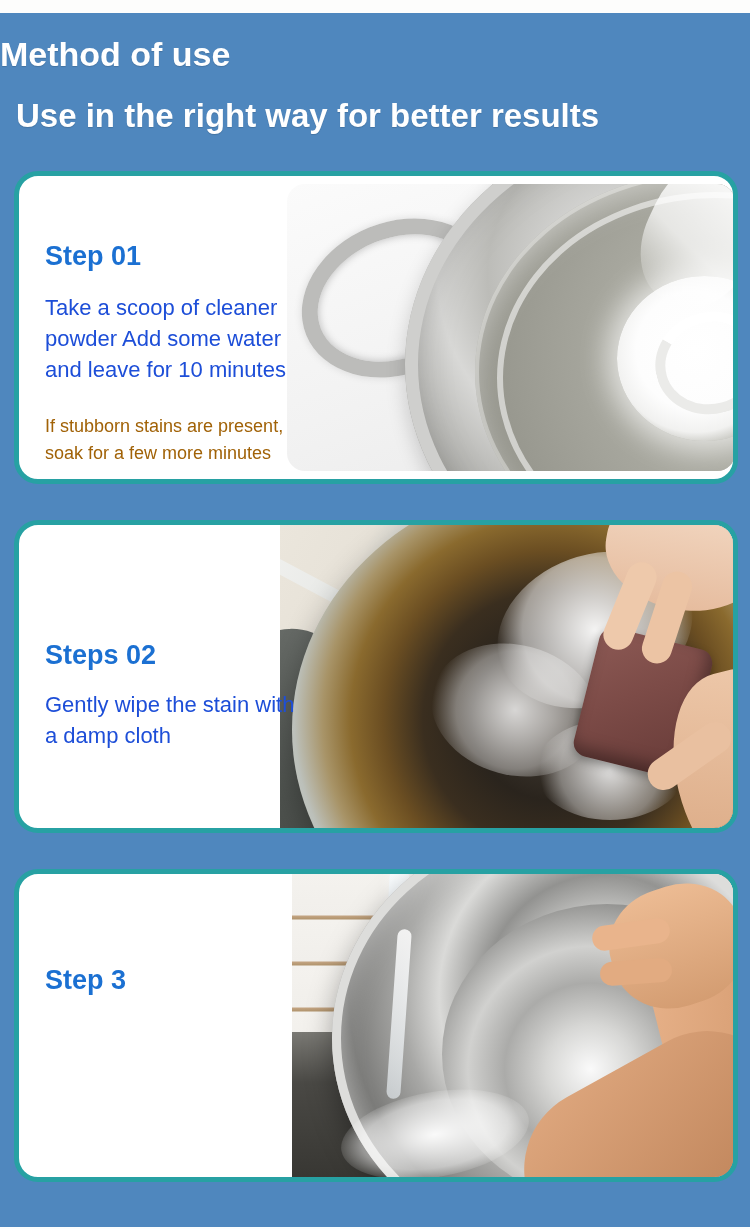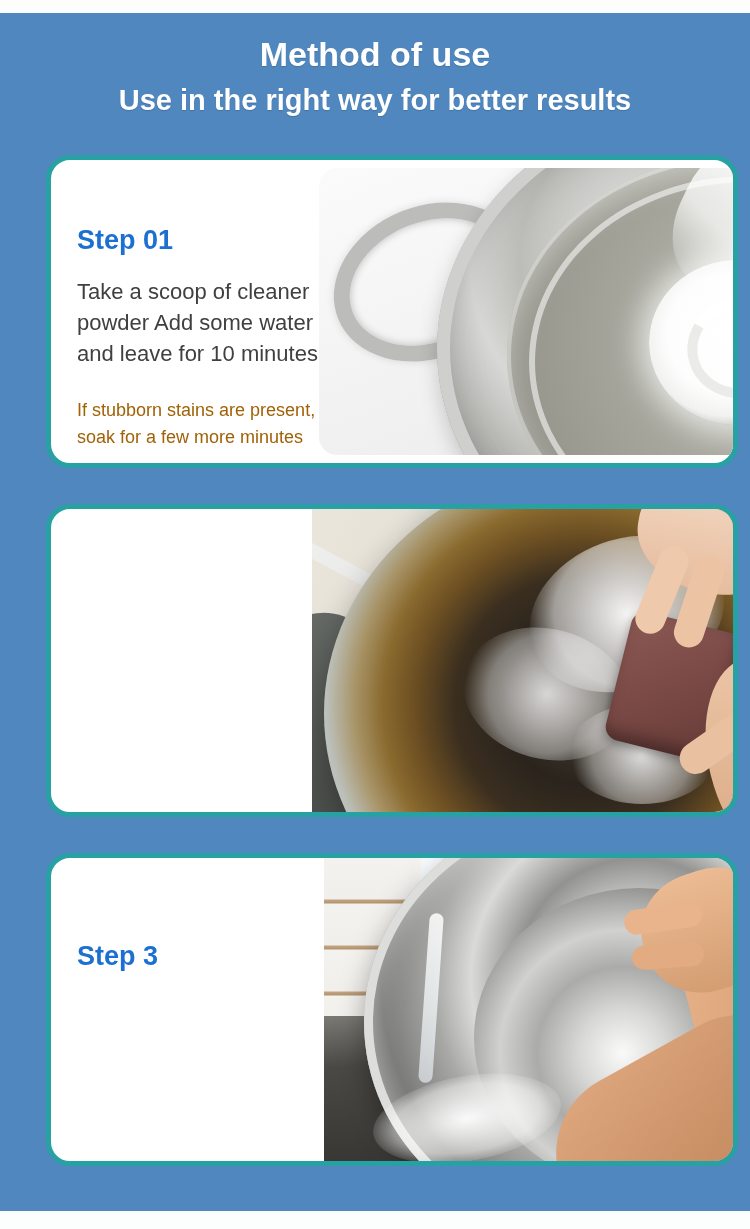--- a/index.html
+++ b/index.html
@@ -9,46 +9,46 @@
     background:#ffffff;
     overflow:hidden;
     position:relative;
   }
   .strip-top{height:13px;background:#fdfdfc;}
   .strip-bottom{height:18px;background:#fcfdfd;}
   .page{
     background:#4f87be;
     padding:18px 0 45px 0;
   }
-  .banner{ text-align:center;color:#ffffff; }
+  .banner{ color:#ffffff; }
   .banner h1{
     margin:0;font-size:34px;line-height:46px;font-weight:700;color:#fff;
     text-shadow:0 1px 1px rgba(0,0,0,0.15);
   }
   .banner .subtitle{
-    margin:0;font-size:29px;line-height:46px;font-weight:700;color:#fff;
+    margin:16px;font-size:33px;line-height:46px;font-weight:700;color:#fff;
     text-shadow:0 1px 1px rgba(0,0,0,0.15);
   }
-  .cards{ margin-top:32px;padding-left:32px; }
+  .cards{ margin-top:32px; }
   .card{
     position:relative;box-sizing:border-box;
     height:313px;margin:0 12px 36px 14px;
     background:#ffffff;
     border:5px solid #27a1a3;
     border-radius:24px;
     overflow:hidden;
   }
   .card:last-child{margin-bottom:0;}
   .card-text{ position:absolute;left:26px;width:262px;z-index:6; }
-  .t1{top:64px;} .t2{top:114px;} .t3{top:82px;}
+  .t1{top:64px;} .t2{top:114px;} .t3{top:90px;}
   .step-title{
     font-size:27px;font-weight:700;color:#1b70d2;line-height:32px;
   }
   .step-desc{
-    margin-top:20px;font-size:22px;line-height:31px;color:#404040;
+    margin-top:20px;font-size:22px;line-height:31px;color:#1d4ed8;
   }
   .t2 .step-desc{margin-top:18px;}
   .t3 .step-desc{margin-top:16px;}
   .step-note{
     margin-top:28px;font-size:18px;line-height:27px;color:#a16207;
   }
   .photo{ position:absolute;overflow:hidden;z-index:1; }
   .photo *{position:absolute;}
 
   
@@ -235,20 +235,24 @@
         <div class="foam-a"></div>
         <div class="foam-b"></div>
         <div class="foam-c"></div>
         <div class="sponge"></div>
         <div class="hand-top2"></div>
         <div class="finger2-a"></div>
         <div class="finger2-b"></div>
         <div class="hand-right2"></div>
         <div class="finger2-c"></div>
       </div>
+      <div class="card-text t2">
+        <div class="step-title">Steps 02</div>
+        <div class="step-desc">Gently wipe the stain with a damp cloth</div>
+      </div>
     </div>
 
     <div class="card">
       <div class="photo photo3" role="img" aria-label="rinsing-bowl-with-clean-water-photo">
         <div class="tiles"></div>
         <div class="sink-dark3"></div>
         <div class="stream-back"></div>
         <div class="bowl"></div>
         <div class="bowl-inner"></div>
         <div class="stream-front"></div>

